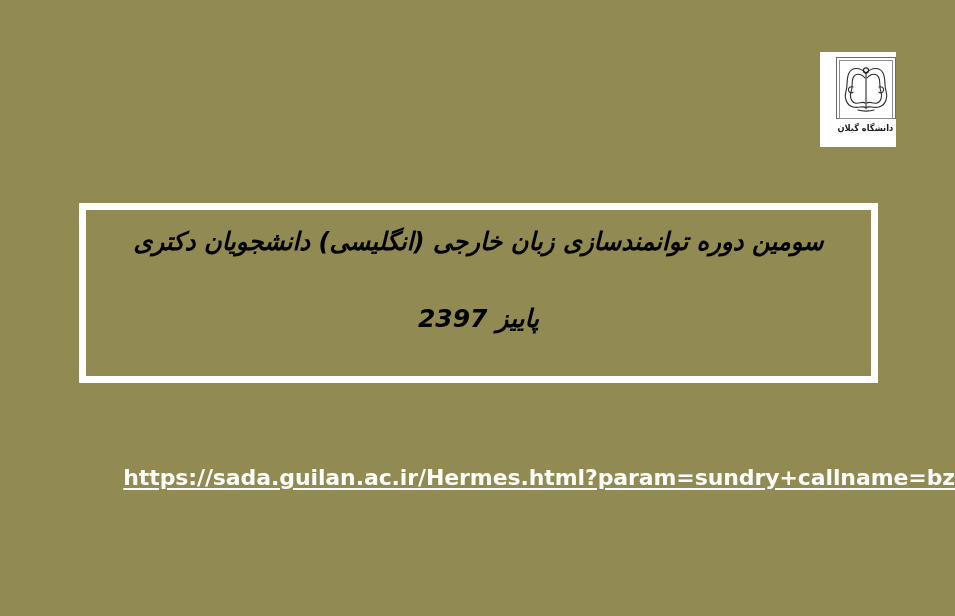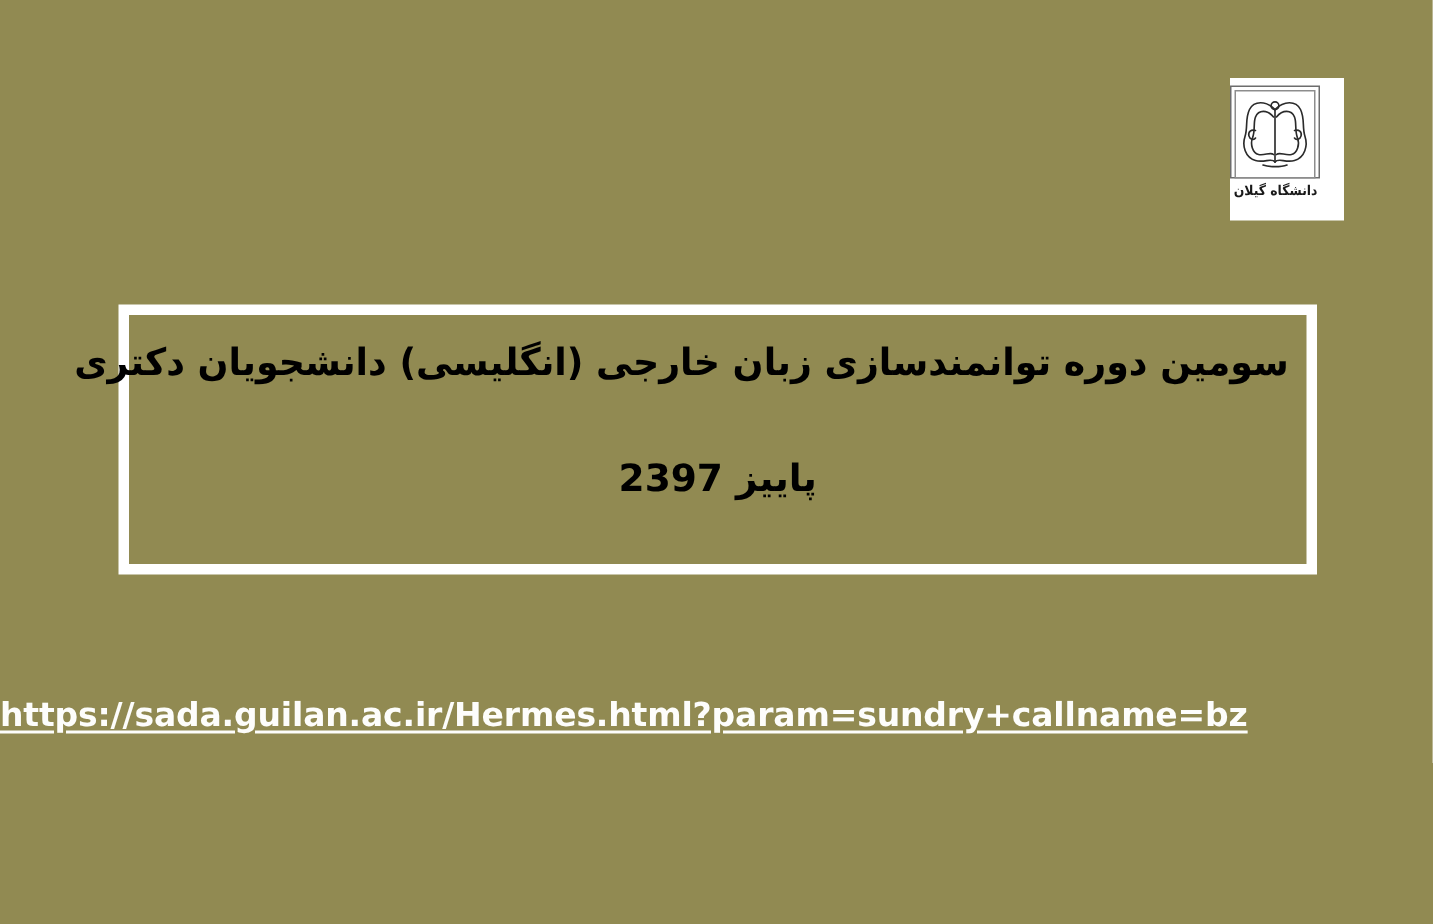--- a/index.html
+++ b/index.html
@@ -25,21 +25,21 @@
   .logo-box {
     position: absolute;
     left: 820px;
     top: 52px;
     width: 76px;
     height: 95px;
     background: #ffffff;
     box-sizing: border-box;
     display: flex;
     flex-direction: column;
-    align-items: flex-end;
+    align-items: flex-start;
   }
   .logo-emblem-frame {
     position: relative;
     margin-top: 5px;
     width: 60px;
     height: 62px;
     border: 1px solid #6d6d6d;
     box-sizing: border-box;
     background: #ffffff;
   }
@@ -80,20 +80,21 @@
     width: 799px;
     height: 180px;
     border: 7px solid #ffffff;
     box-sizing: border-box;
     background: transparent;
   }
   .frame-inner {
     position: relative;
     width: 100%;
     height: 100%;
+    font-style: italic;
   }
   .headline {
     position: absolute;
     left: 0;
     right: 0;
     top: 14px;
     text-align: center;
     direction: rtl;
     color: #000000;
     font-weight: bold;
@@ -118,21 +119,21 @@
     font-family: "DejaVu Sans", "Liberation Sans", sans-serif;
     white-space: nowrap;
   }
 
   
   .link-row {
     position: absolute;
     left: 0;
     right: 0;
     top: 465px;
-    text-align: left;
+    text-align: right;
   }
   .poster-link {
     display: inline-block;
     direction: ltr;
     color: #fdfdfb;
     font-size: 22px;
     font-weight: bold;
     letter-spacing: -0.1px;
     text-decoration: underline;
     text-underline-offset: 3px;

